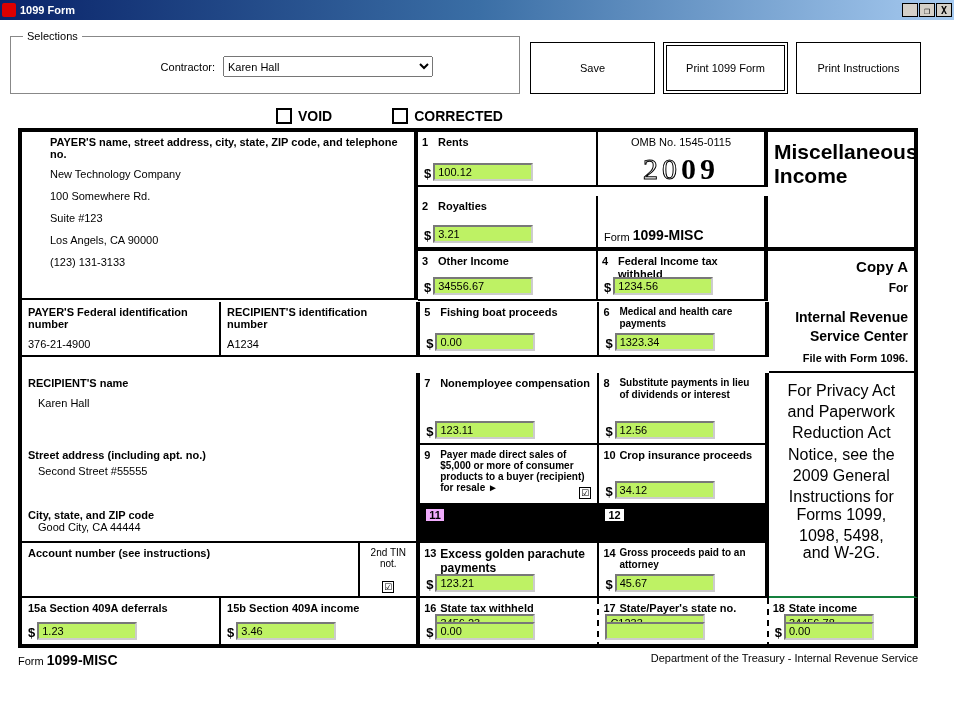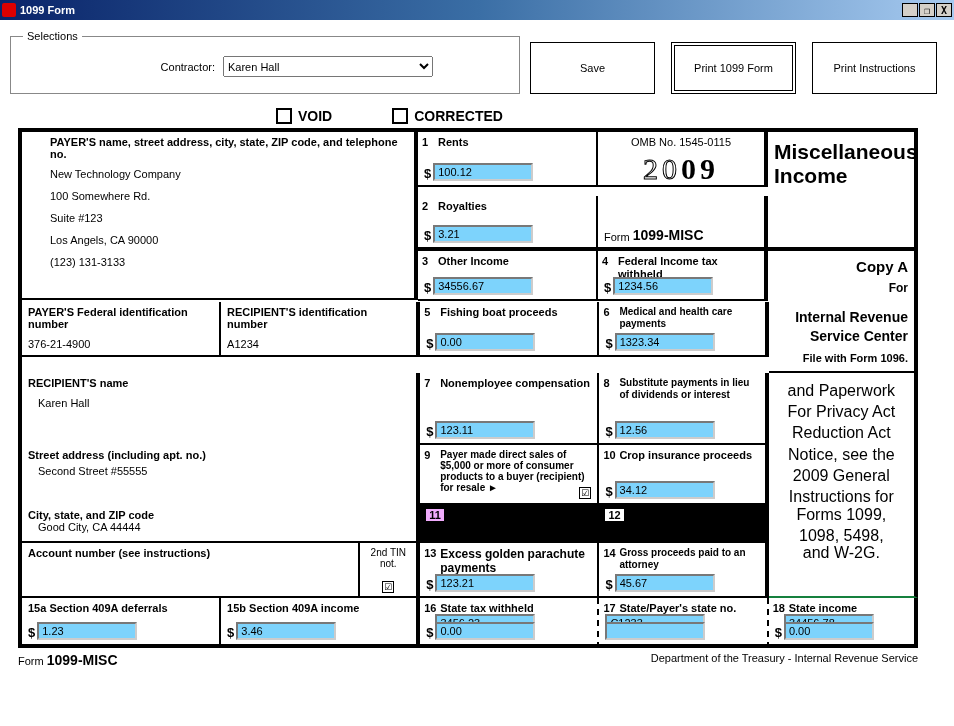--- a/index.html
+++ b/index.html
@@ -7,38 +7,38 @@
 .titlebar { background: linear-gradient(to right, #0a246a, #3a6ea5, #a6caf0); color: #fff; height: 20px; display: flex; align-items: center; padding: 0 2px; font-size: 11px; font-weight: bold; }
 .titlebar .icon { width: 14px; height: 14px; background: #d00; margin-right: 4px; display: inline-block; border-radius: 2px; }
 .titlebar .spacer { flex: 1; }
 .winbtn { width: 16px; height: 14px; background: #d4d0c8; border: 1px solid #000; margin-left: 1px; display: inline-flex; align-items: center; justify-content: center; color: #000; font-size: 10px; font-family: monospace; font-weight: bold; cursor: pointer; }
 .top-area { display: flex; padding: 10px 10px 0 10px; gap: 10px; }
 fieldset { border: 1px solid #888; padding: 8px 12px 16px 12px; width: 510px; }
 legend { font-size: 11px; padding: 0 4px; }
 .sel-row { display: flex; align-items: center; margin-top: 6px; }
 .sel-row label { width: 200px; text-align: right; padding-right: 8px; }
 select { width: 210px; height: 21px; font-size: 11px; }
-.btn-row { display: flex; gap: 16px; padding-top: 12px; }
+.btn-row { display: flex; gap: 8px; padding-top: 12px; }
 .btn { width: 125px; height: 52px; border: 1px solid #000; background: #fff; display: flex; align-items: center; justify-content: center; font-size: 11px; cursor: pointer; }
 .btn.primary { border: 4px double #000; padding: 16px; }
 
 .form-wrap { padding: 14px 18px 8px 18px; }
 .void-row { display: flex; align-items: center; gap: 6px; font-weight: bold; font-size: 14px; padding-left: 258px; }
 .chk-box { width: 16px; height: 16px; border: 2px solid #000; display: inline-block; }
 .void-row .gap { width: 48px; }
 
 .grid { border: 4px solid #000; border-right: none; border-bottom: none; display: flex; flex-direction: column; width: 900px; margin-top: 4px; }
 .row { display: flex; }
 .cell { border-right: 2px solid #000; border-bottom: 2px solid #000; padding: 4px 6px; position: relative; }
 .thick-b { border-bottom: 4px solid #000; }
 .thick-r { border-right: 4px solid #000; }
 .cell-label { font-weight: bold; font-size: 11px; }
 .cell-num { font-weight: bold; font-size: 11px; position: absolute; top: 4px; left: 4px; }
 .cell-text { font-weight: bold; font-size: 11px; margin-left: 14px; display: block; line-height: 1.2; }
-.field-input { border: 2px inset #ccc; background: #7dd3fc; height: 18px; padding: 1px 3px; font-size: 11px; display: inline-block; vertical-align: bottom; width: 100px; overflow: hidden; }
+.field-input { border: 2px inset #ccc; background: #bef264; height: 18px; padding: 1px 3px; font-size: 11px; display: inline-block; vertical-align: bottom; width: 100px; overflow: hidden; }
 .dollar { font-weight: bold; font-size: 13px; margin-right: 2px; }
 .amount-row { position: absolute; bottom: 4px; left: 6px; display: flex; align-items: flex-end; }
 .w-payer { width: 400px; }
 .w-mid { width: 180px; }
 .w-right { width: 170px; }
 .w-right2 { width: 150px; border-right: 4px solid #000; }
 .year-cell { text-align: center; }
 .year-text { font-family: Georgia, serif; font-size: 30px; letter-spacing: 4px; }
 .year-outline { color: #fff; -webkit-text-stroke: 1px #000; }
 .misc-title { font-size: 21px; font-weight: bold; line-height: 1.15; padding: 8px 6px; }
@@ -210,22 +210,22 @@
       </div>
       <div class="cell w-right h72 thick-r">
         <span class="cell-num">8</span>
           <span class="cell-text" style="font-size:10px">Substitute payments in lieu of dividends or interest</span>
         <div class="amount-row">
             <span class="dollar">$</span>
             <span class="field-input">12.56</span>
           </div>
       </div>
       <div class="privacy-text w-right2" style="border-bottom:none;height:72px">
+        <div>For Privacy Act</div>
         <div>and Paperwork</div>
-        <div>For Privacy Act</div>
         <div>Reduction Act</div>
       </div>
     </div>
 
     <div class="row">
       <div class="cell w-payer thick-r" style="border-bottom:none;height:60px">
         <div class="cell-label">Street address (including apt. no.)</div>
         <div class="plain indent" style="margin-top:4px">Second Street #55555</div>
       </div>
       <div class="cell w-mid" style="height:60px">

